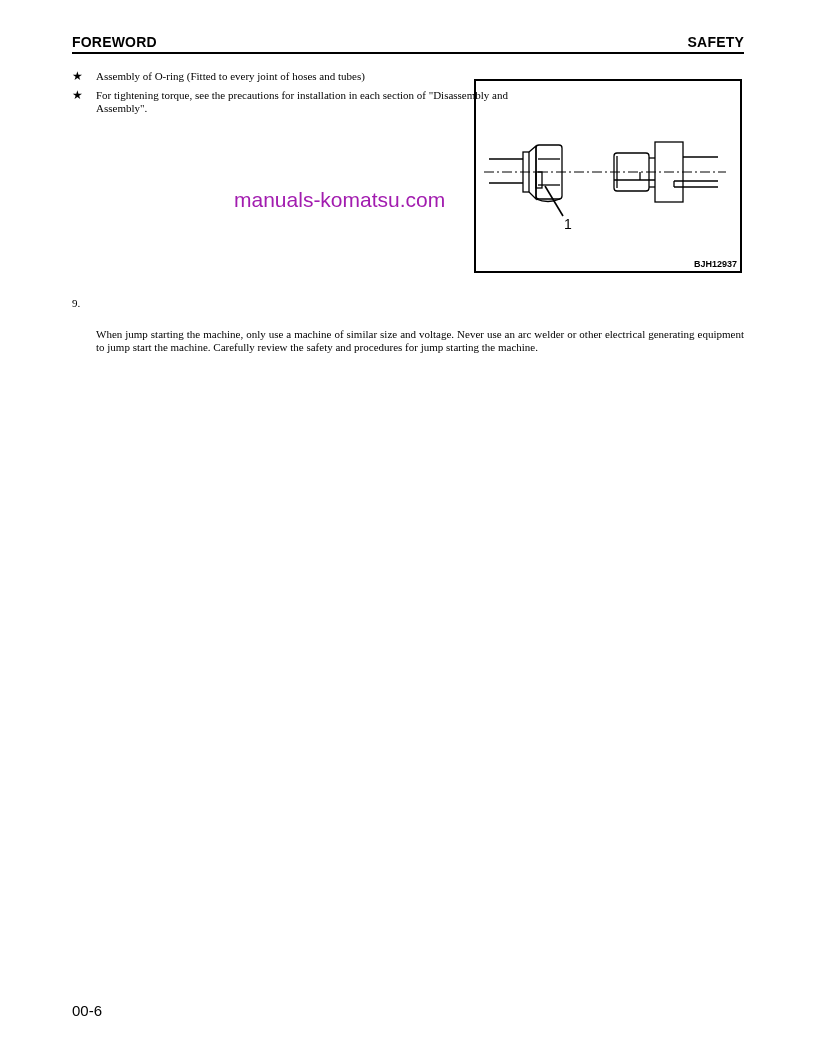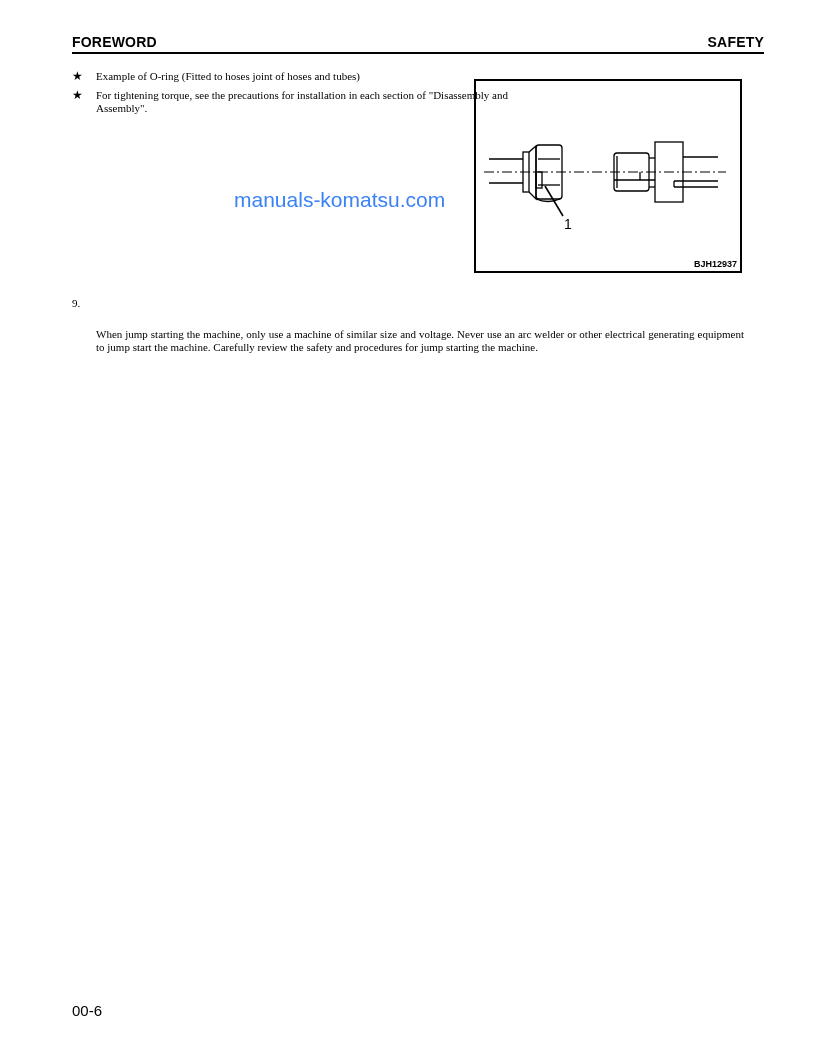--- a/index.html
+++ b/index.html
@@ -1,52 +1,52 @@
 <!DOCTYPE html>
 <html><head>
 <meta charset="utf-8">
 <style>
   html, body { margin: 0; padding: 0; background: #ffffff; }
   body { width: 816px; height: 1056px; position: relative; overflow: hidden; color: #000; }
   .hdr { position: absolute; top: 34px; left: 72px; width: 672px; height: 18px;
          border-bottom: 2px solid #000; font-family: "Liberation Sans", sans-serif;
-         font-weight: bold; font-size: 14px; letter-spacing: 0.2px; padding-left: 20px; }
+         font-weight: bold; font-size: 14px; letter-spacing: 0.2px; }
   .hdr .l { position: absolute; left: 0; top: 0; }
   .hdr .r { position: absolute; right: 0; top: 0; }
   .serif { font-family: "Liberation Serif", serif; font-size: 11px; line-height: 13px; }
   .note { position: absolute; left: 72px; }
   .note .star { position: absolute; left: 0; top: 0; width: 14px; font-size: 12px; }
   .note .txt { position: absolute; left: 24px; top: 0; width: 440px; }
   .item16 { position: absolute; left: 72px; top: 297px; width: 672px; }
   .item16 .num { position: absolute; left: 0; top: 0; }
   .item16 .txt { position: absolute; left: 24px; top: 0; width: 648px; text-align: justify; margin-top: 31px; }
   .figure { position: absolute; left: 474px; top: 79px; width: 264px; height: 190px;
             border: 2px solid #000; }
   .figure svg { position: absolute; left: -476px; top: -81px; }
   .fig-code { position: absolute; right: 3px; bottom: 2px; font-family: "Liberation Sans", sans-serif;
               font-weight: bold; font-size: 9px; }
   .fig-label { position: absolute; font-family: "Liberation Sans", sans-serif; font-size: 14px; }
   .watermark { position: absolute; left: 234px; top: 188px; font-family: "Liberation Sans", sans-serif;
-               font-size: 21px; color: #3b82f6; white-space: nowrap; }
+               font-size: 21px; color: #a21caf; white-space: nowrap; }
   .footer { position: absolute; top: 1002px; left: 72px; width: 672px; height: 18px;
             font-family: "Liberation Sans", sans-serif; font-size: 15px; }
   .footer .l { position: absolute; left: 0; top: 0; }
   .footer .r { position: absolute; right: 0; top: 0; }
 </style>
 </head>
 <body>
 
 <div class="hdr">
   <span class="l">FOREWORD</span>
   <span class="r">SAFETY</span>
 </div>
 
 <div class="note serif" style="top:70px;">
   <span class="star">★</span>
-  <span class="txt">Example of O-ring (Fitted to hoses joint of hoses and tubes)</span>
+  <span class="txt">Assembly of O-ring (Fitted to every joint of hoses and tubes)</span>
 </div>
 <div class="note serif" style="top:89px;">
   <span class="star">★</span>
   <span class="txt" style="width:436px;">For tightening torque, see the precautions for installation in each section of "Disassembly and Assembly".</span>
 </div>
 
 <div class="figure">
   <svg width="816" height="400" viewBox="0 0 816 400">
     <g stroke="#000" stroke-width="1.3" fill="none">
 

